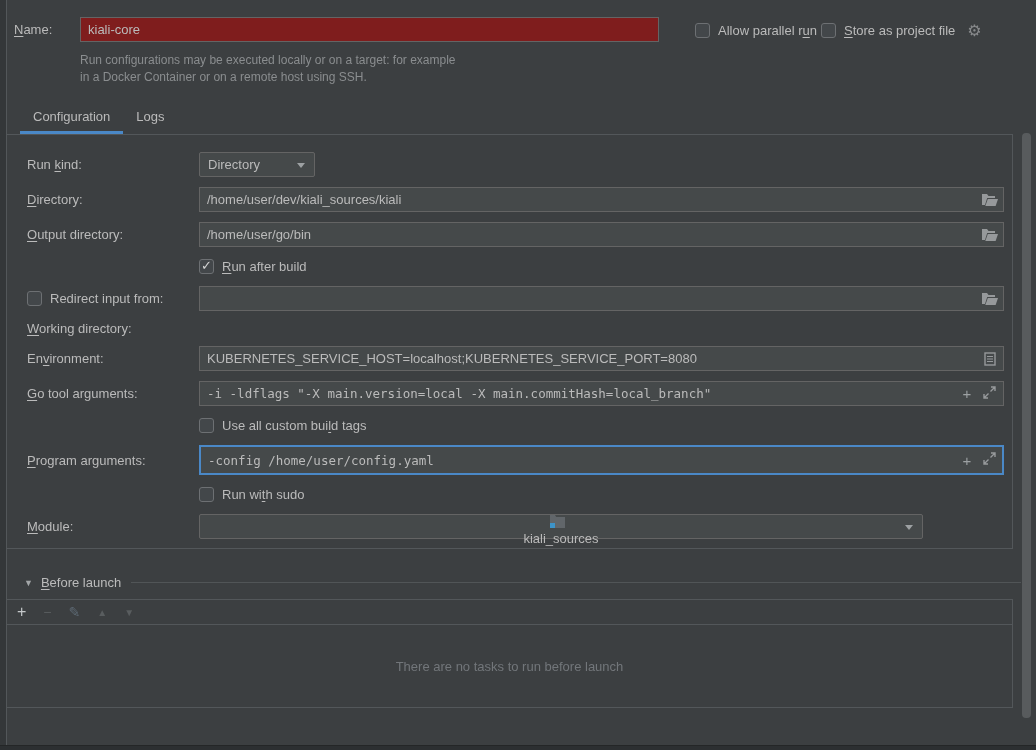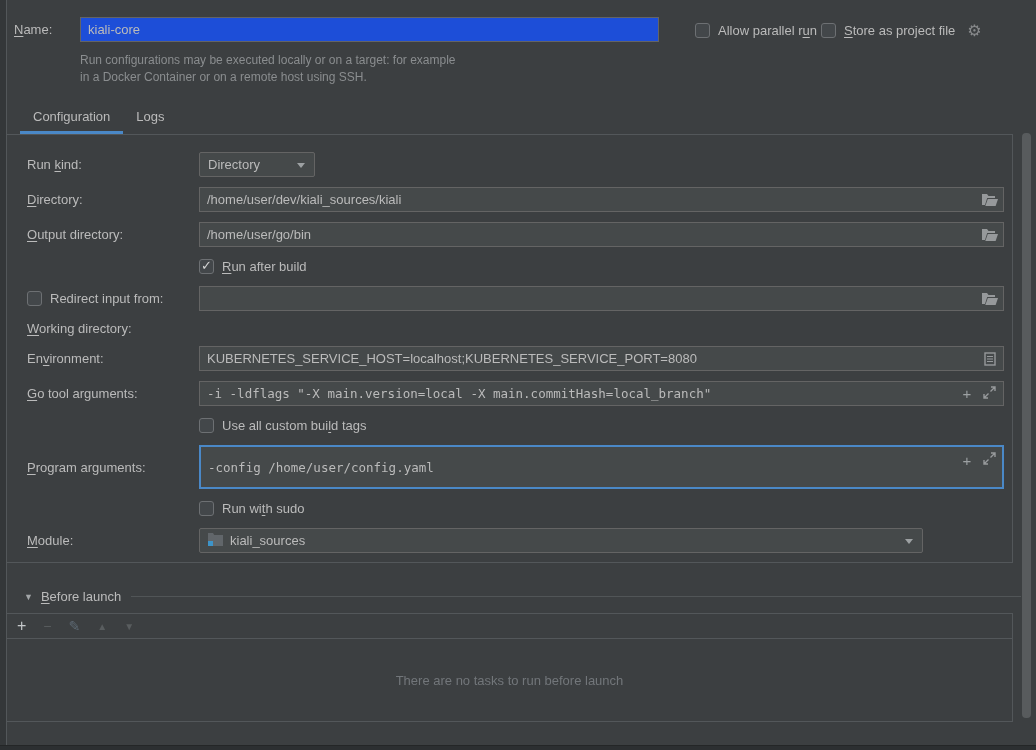--- a/index.html
+++ b/index.html
@@ -14,21 +14,21 @@
   .bottom-strip { position:absolute; left:0; bottom:0; width:1036px; height:5px;
     background:#2c2f31; border-top:1px solid #242627; z-index:5; }
   .content { position:absolute; left:7px; top:0; width:1016px; }
 
   
   .hdr-row { display:flex; align-items:center; }
   .row1 { margin-top:16px; height:26px; }
   .row2 { margin-top:15px; height:26px; }
   .hlabel { width:73px; padding-left:7px; }
   .txt-input {
-    height:25px; background:#1d4ed8; border:1px solid #646464; color:#bbbbbb;
+    height:25px; background:#7f1d1d; border:1px solid #646464; color:#bbbbbb;
     padding:0 7px; font-family:"Liberation Sans",sans-serif; font-size:13px; outline:none;
   }
   .name-input { width:579px; }
   .hdr-checks { position:absolute; left:688px; top:21px; display:flex; gap:4px; align-items:center; white-space:nowrap; }
   .cbwrap { display:flex; align-items:center; gap:8px; cursor:default; }
   .cb { width:15px; height:15px; border:1px solid #6d7073; border-radius:3px;
         background:#43474a; position:relative; flex:none; }
   .cb .mark { display:none; position:absolute; left:1px; top:-2px; color:#d4d4d4; font-size:13px; }
   .cb.checked .mark { display:block; }
   .gear { color:#87898b; font-size:16px; margin-left:4px; }
@@ -51,29 +51,29 @@
   
   .panel { margin-left:-1px; width:1007px; border:1px solid #53575a;
     padding:17px 0 9px; }
   .frow { display:flex; align-items:center; padding-left:20px; margin-bottom:10px; }
   .flabel { width:172px; flex:none; }
   .fldwrap { position:relative; width:805px; }
   .fld { width:100%; height:25px; background:#45494a; border:1px solid #646464;
     color:#bbbbbb; padding:0 28px 0 7px; font-size:13px; outline:none;
     font-family:"Liberation Sans",sans-serif; }
   .mono { font-family:"DejaVu Sans Mono", monospace; font-size:12.5px; padding-right:52px; }
-  .fld.focused { border:2px solid #4a88c7; height:44px; }
+  .fld.focused { border:2px solid #4a88c7; height:30px; }
   .fbtn { position:absolute; right:5px; top:4px; width:18px; height:17px;
     display:flex; align-items:center; justify-content:center; }
   .fbtn svg { display:block; }
   .plusbtn { position:absolute; right:30px; top:4px; color:#9da1a3; font-size:15px; width:14px; text-align:center; }
   .expbtn { position:absolute; right:8px; top:5px; }
   .focused ~ .plusbtn, .focused ~ .expbtn { top:7px; }
   .kind-select { width:116px; height:25px; }
-  .mod-select { width:724px; height:25px; }
+  .mod-select { width:724px; height:25px;flex-direction:column; }
   .modicon { margin-right:7px; }
   .cbrow { padding-left:192px; margin:12px 0; display:flex; }
   .cbrow.indent0 { padding-left:20px; margin:0 0 10px; align-items:center; }
   .cbrow.indent0 .cbwrap { width:172px; }
 
   
   .bl-header { display:flex; align-items:center; margin:26px 0 0; padding-left:17px; }
   .tri { color:#a3a6a8; font-size:9px; margin-right:8px; }
   .bl-line { flex:1; height:1px; background:#515557; margin-left:10px; margin-right:2px; }
   .bl-box { margin:9px 0 0 -1px; width:1007px; border:1px solid #53575a; }

